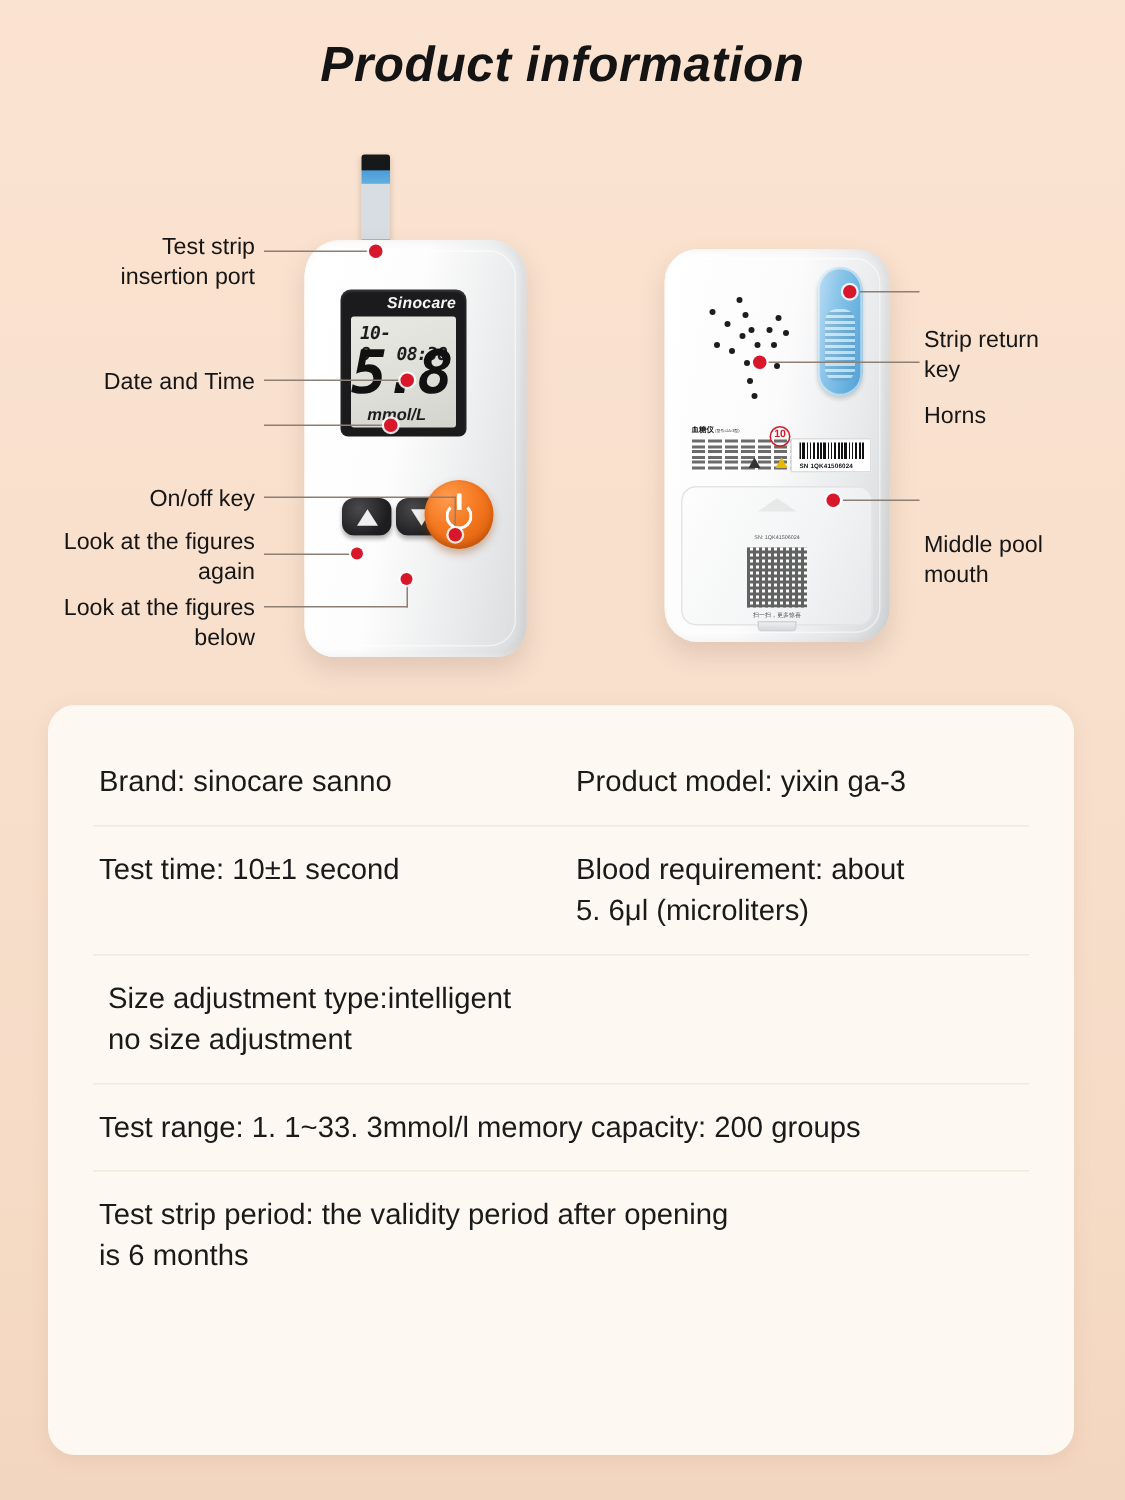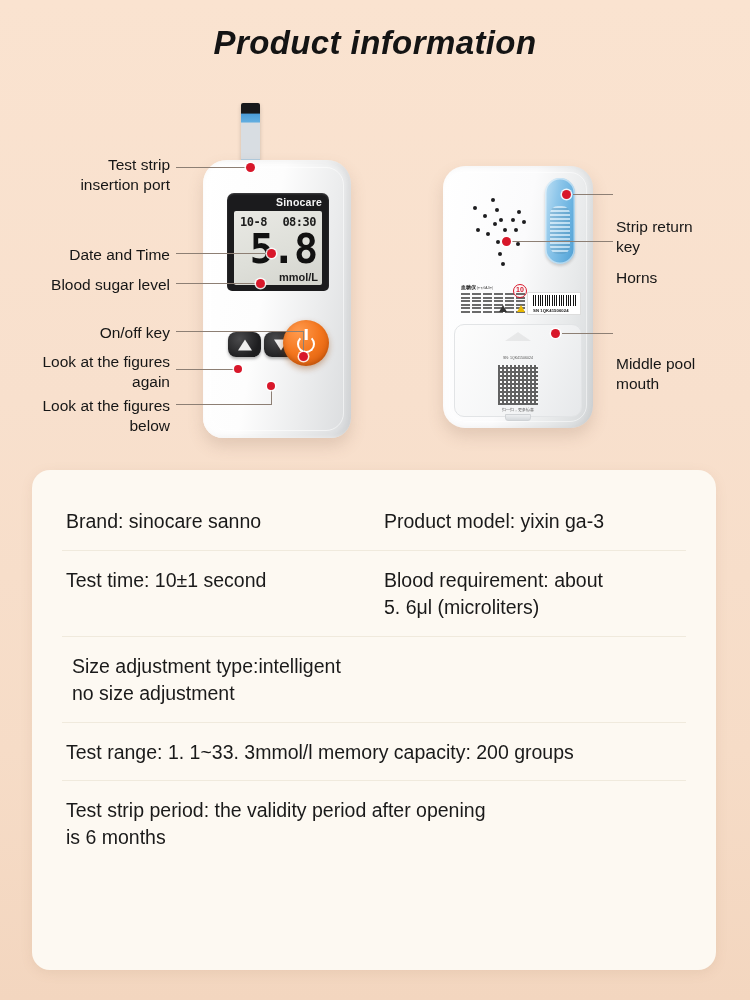--- a/index.html
+++ b/index.html
@@ -55,23 +55,24 @@
     border-radius:18px; border:1px solid rgba(255,255,255,.55);
   }
   .strip {
     position: absolute; left: 241px; top: 103px; width: 19px; height: 64px;
     background: linear-gradient(180deg,#17181a 0%,#17181a 16%,#4b9cd8 17%,#62aee0 30%,
                                 #d8dde2 31%, #d8dde2 88%, #4b9cd8 89%, #3f8fcd 100%);
     border-radius: 2px;
     box-shadow: 0 2px 4px rgba(0,0,0,.18);
   }
   .lcd-bezel {
-    position: absolute; left: 24px; top: 33px; width: 102px; height: 98px;
+    position: absolute; left: 24px; top: 33px; width: 84px; height: 98px;
     background: #1b1b1d; border-radius: 7px 7px 5px 5px;
     box-shadow: inset 0 1px 2px rgba(255,255,255,.18);
+    font-style: italic;
   }
   .brand-lcd {
     position: absolute; right: 7px; top: 3px;
     font-size: 10.5px; font-weight: bold; color: #f4f4f4; letter-spacing: .2px;
   }
   .lcd-screen {
     position: absolute; left: 7px; top: 18px; right: 7px; bottom: 6px;
     background: linear-gradient(160deg,#e9e9e4 0%, #dedfd9 55%, #d3d4cd 100%);
     border-radius: 2px;
   }
@@ -81,21 +82,21 @@
     font-family:"DejaVu Sans Mono", monospace;
     font-size:12px; font-weight:bold; color:#1d1d1d; letter-spacing:-.5px;align-items:flex-end;
   }
   .lcd-big {
     position:absolute; top:18px; left:0; right:6px; text-align:right;
     font-family:"DejaVu Sans Mono", monospace;
     font-size:40px; font-weight:bold; color:#111; letter-spacing:-2px;
     line-height:1;
   }
   .lcd-unit {
-    position:absolute; bottom:2px; right:4px;
+    position:absolute; bottom:2px; right:20px;
     font-size:11px; font-weight:bold; color:#1d1d1d;
   }
   .btn-blk {
     position:absolute; width:33px; height:25px; border-radius:8px;
     background: radial-gradient(circle at 35% 28%, #4a4a4c 0%, #1d1d1f 70%);
     box-shadow: 0 2px 3px rgba(0,0,0,.3);
   }
   .tri { position:absolute; left:50%; top:50%; transform:translate(-50%,-50%);
          width:0; height:0; }
   .tri.up    { border-left:7px solid transparent; border-right:7px solid transparent;
@@ -307,21 +308,20 @@
 
   <div class="label r" style="left:40px; top:155px; width:130px;">Test strip
 insertion port</div>
   <div class="leader" style="left:176px; top:167px; width:74px;"></div>
   <div class="dot" style="left:246px; top:163px;"></div>
 
   <div class="label r" style="left:30px; top:245px; width:140px;">Date and Time</div>
   <div class="leader" style="left:176px; top:253px; width:99px;"></div>
   <div class="dot" style="left:267px; top:249px;"></div>
 
-  <div class="label r" style="left:20px; top:275px; width:150px;">Blood sugar level</div>
   <div class="leader" style="left:176px; top:283px; width:85px;"></div>
   <div class="dot" style="left:256px; top:279px;"></div>
 
   <div class="label r" style="left:50px; top:323px; width:120px;">On/off key</div>
   <div class="leader" style="left:176px; top:331px; width:128px;"></div>
   <div class="leader" style="left:303px; top:331px; width:1px; height:24px;"></div>
   <div class="dot" style="left:299px; top:352px;"></div>
 
   <div class="label r" style="left:20px; top:352px; width:150px;">Look at the figures
 again</div>

